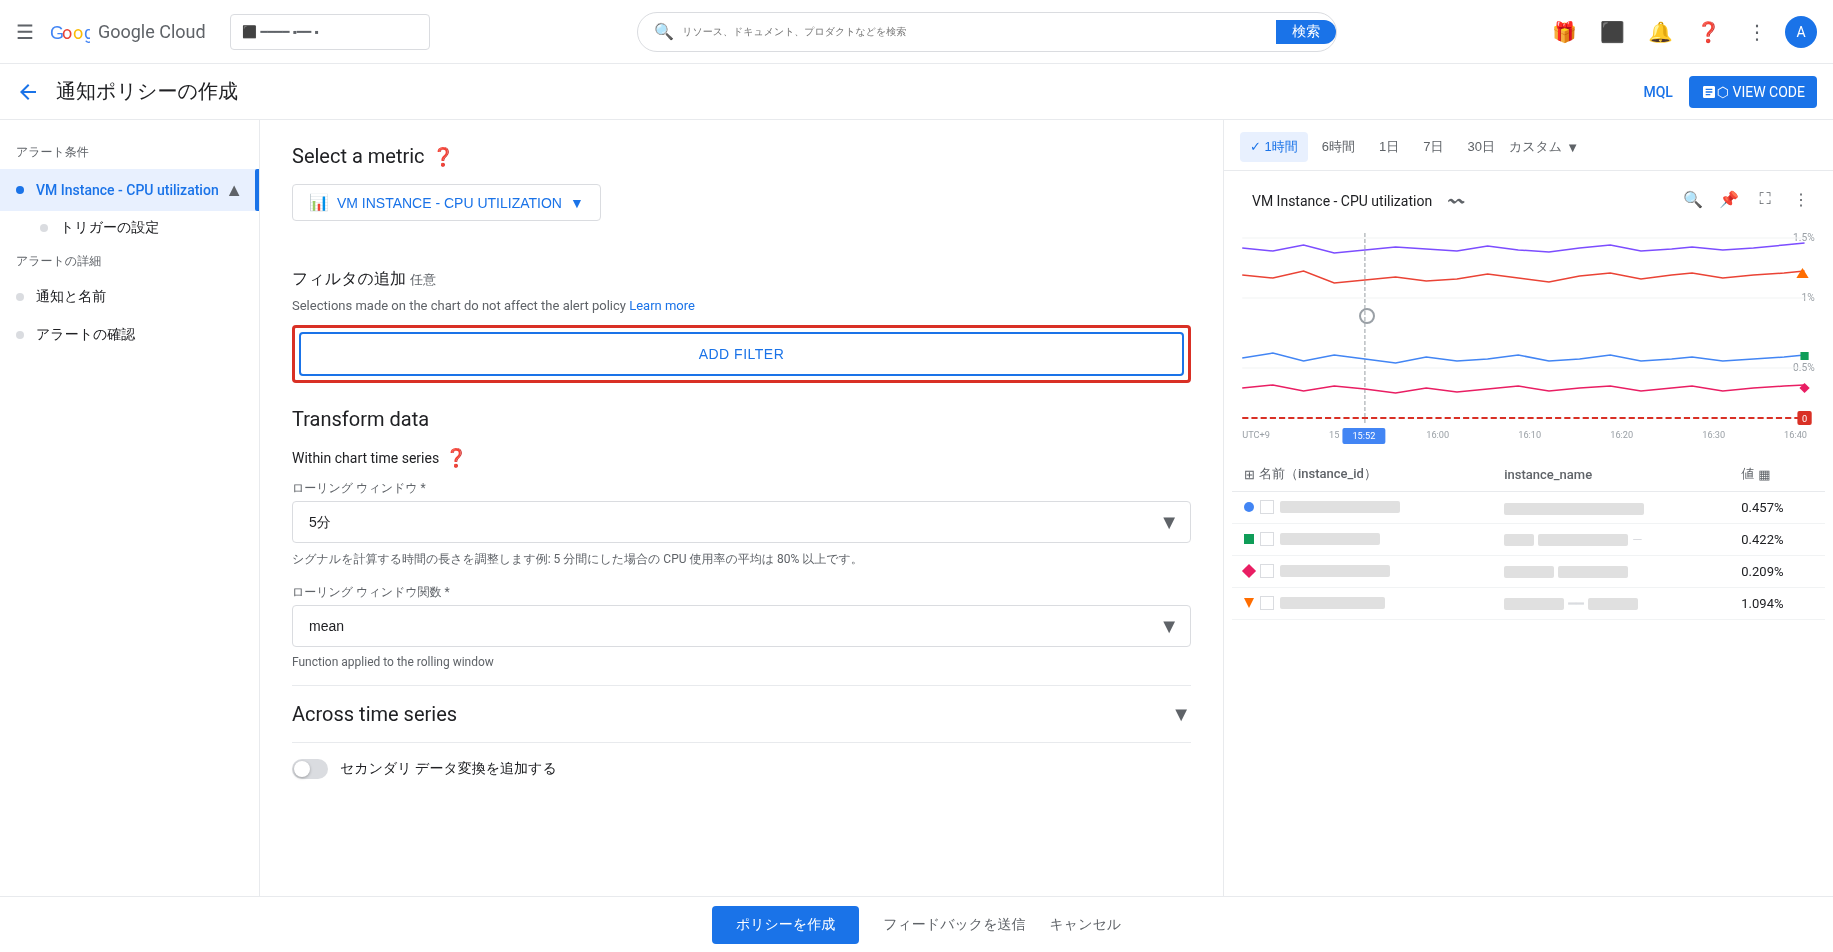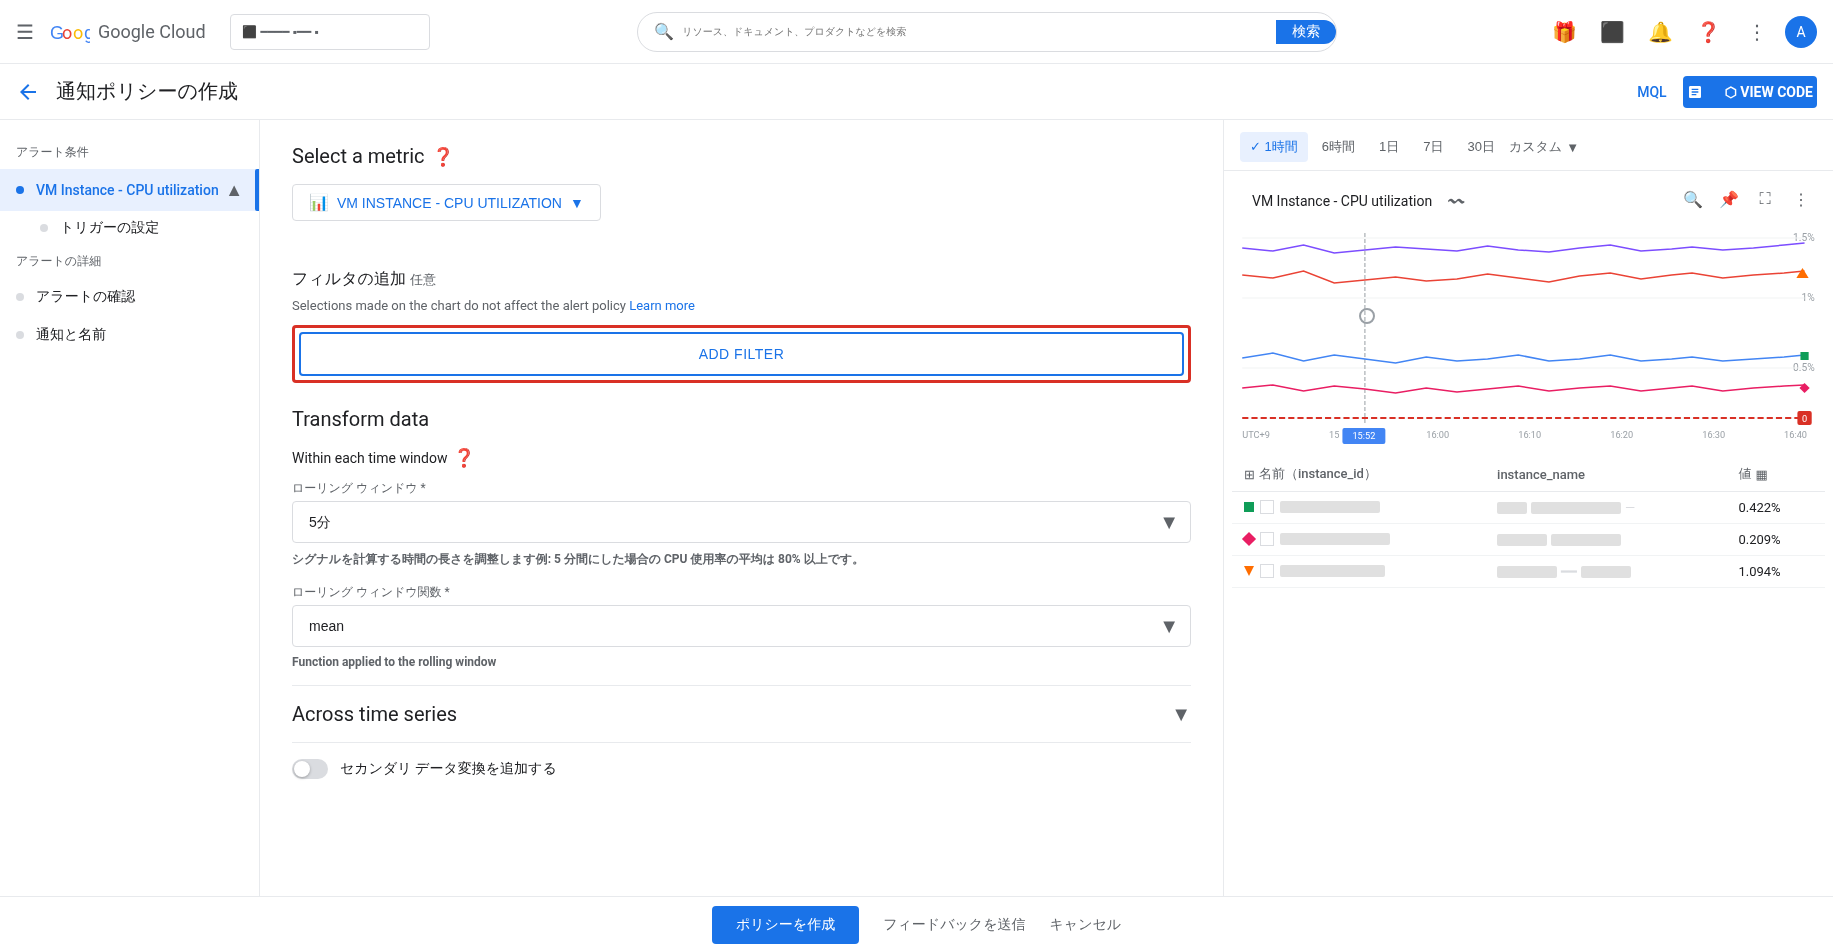--- a/index.html
+++ b/index.html
@@ -40,22 +40,22 @@
     .page-title { font-size: 20px; color: #202124; margin-right: 32px; font-weight: 400; }
     .subheader-actions { display: flex; align-items: center; gap: 0; }
     .subheader-btn {
       display: flex; align-items: center; gap: 6px; padding: 8px 16px;
       color: #1a73e8; font-size: 14px; font-weight: 500; cursor: pointer;
       border: none; background: transparent; text-transform: uppercase; letter-spacing: 0.5px;
     }
     .subheader-right { margin-left: auto; display: flex; align-items: center; gap: 16px; }
     .mql-btn { color: #1a73e8; font-size: 14px; font-weight: 500; cursor: pointer; text-transform: uppercase; }
     .view-code-btn {
-      display: flex; align-items: center; gap: 22px; background: #1a73e8; color: #fff;
-      padding: 8px 4px; border-radius: 4px; cursor: pointer; font-size: 14px; font-weight: 700;
+      display: flex; align-items: center; gap: 0; background: #1a73e8; color: #fff;
+      padding: 8px 12px; border-radius: 4px; cursor: pointer; font-size: 14px; font-weight: 400;
       text-transform: uppercase;
     }
 
     
     .main-layout { display: flex; height: calc(952px - 64px - 56px - 56px); }
 
     
     .sidebar { width: 260px; border-right: 1px solid #e8eaed; padding: 16px 0; flex-shrink: 0; }
     .sidebar-section-title { font-size: 12px; color: #5f6368; padding: 8px 16px; font-weight: 500; }
     .sidebar-item {
@@ -112,21 +112,21 @@
     .transform-section { margin-top: 24px; }
     .transform-title { font-size: 20px; color: #202124; margin-bottom: 16px; }
     .subsection-title { font-size: 14px; color: #202124; margin-bottom: 12px; display: flex; align-items: center; gap: 6px; }
     .form-label { font-size: 12px; color: #5f6368; margin-bottom: 4px; }
     .form-select-container { position: relative; margin-bottom: 8px; }
     .form-select {
       width: 100%; border: 1px solid #dadce0; border-radius: 4px; padding: 12px 40px 12px 16px;
       font-size: 14px; color: #202124; appearance: none; background: #fff; cursor: pointer; outline: none;
     }
     .select-arrow { position: absolute; right: 12px; top: 50%; transform: translateY(-50%); color: #5f6368; pointer-events: none; font-size: 20px; }
-    .form-hint { font-size: 12px; color: #5f6368; margin-bottom: 16px; font-weight: bold; }
+    .form-hint { font-size: 12px; color: #5f6368; margin-bottom: 16px; }
 
     
     .across-section {
       display: flex; align-items: center; justify-content: space-between;
       padding: 16px 0; border-top: 1px solid #e8eaed; cursor: pointer; margin-top: 8px;
     }
     .across-title { font-size: 20px; color: #202124; }
 
     
     .secondary-section { display: flex; align-items: center; gap: 12px; padding: 16px 0; border-top: 1px solid #e8eaed; }
@@ -241,26 +241,26 @@
 
     <div class="sidebar-sub-item">
       <span class="dot"></span>
       <span>トリガーの設定</span>
     </div>
 
     <div class="sidebar-section-title">アラートの詳細</div>
 
     <div class="sidebar-item">
       <span class="dot dot-gray"></span>
-      <span class="sidebar-item-label">アラートの確認</span>
+      <span class="sidebar-item-label">通知と名前</span>
     </div>
 
     <div class="sidebar-item">
       <span class="dot dot-gray"></span>
-      <span class="sidebar-item-label">通知と名前</span>
+      <span class="sidebar-item-label">アラートの確認</span>
     </div>
   </div>
 
   <div class="content-area">
 
     <div class="section-title">
       <span>Select a metric</span>
       <span class="help-icon">❓</span>
     </div>
 
@@ -280,21 +280,21 @@
     </div>
 
     <div class="add-filter-container">
       <button class="add-filter-btn">ADD FILTER</button>
     </div>
 
     <div class="transform-section">
       <div class="transform-title">Transform data</div>
 
       <div class="subsection-title">
-        <span>Within each time window</span>
+        <span>Within chart time series</span>
         <span class="help-icon">❓</span>
       </div>
 
       <div class="form-label">ローリング ウィンドウ *</div>
       <div class="form-select-container">
         <select class="form-select">
           <option>5分</option>
           <option>1分</option>
           <option>10分</option>
           <option>15分</option>
@@ -422,20 +422,31 @@
             <th>
               <span style="display:inline-flex; align-items:center; gap:4px;">
                 値
                 <span>▦</span>
               </span>
             </th>
           </tr>
         </thead>
         <tbody>
 
+          <tr>
+            <td>
+              <span style="display:inline-flex; align-items:center; gap:6px;">
+                <span style="width:10px;height:10px;border-radius:50%;background:#4285f4;display:inline-block;"></span>
+                <span style="width:14px;height:14px;border:1px solid #dadce0;display:inline-block;"></span>
+                <span class="blurred-text" style="width:120px;"></span>
+              </span>
+            </td>
+            <td><span class="blurred-text" style="width:140px;"></span></td>
+            <td>0.457%</td>
+          </tr>
 
           <tr>
             <td>
               <span style="display:inline-flex; align-items:center; gap:6px;">
                 <span style="width:10px;height:10px;background:#0f9d58;display:inline-block;"></span>
                 <span style="width:14px;height:14px;border:1px solid #dadce0;display:inline-block;"></span>
                 <span class="blurred-text" style="width:100px;"></span>
               </span>
             </td>
             <td>

